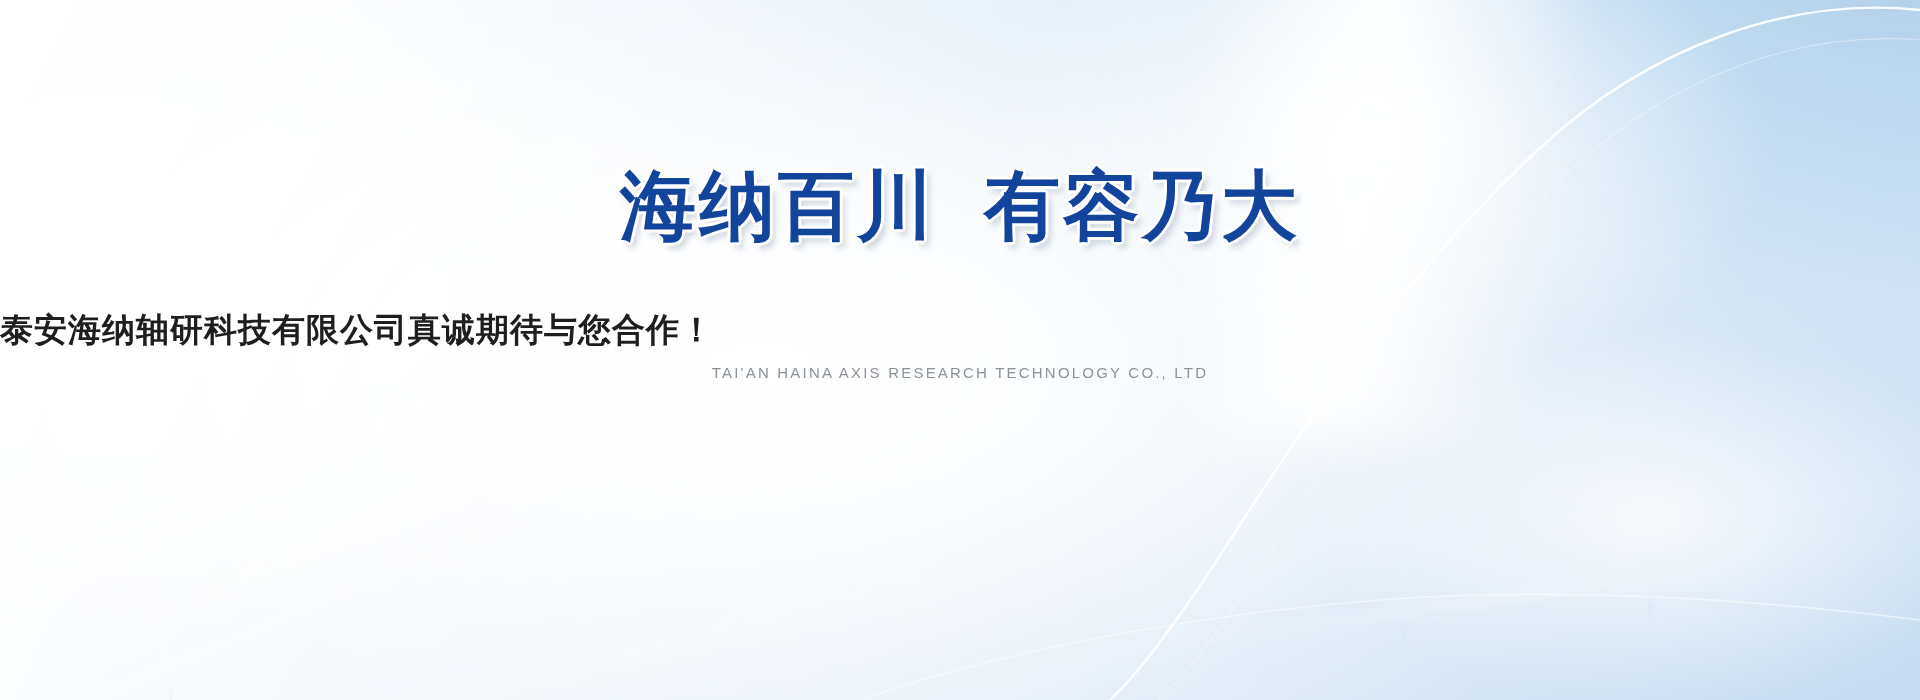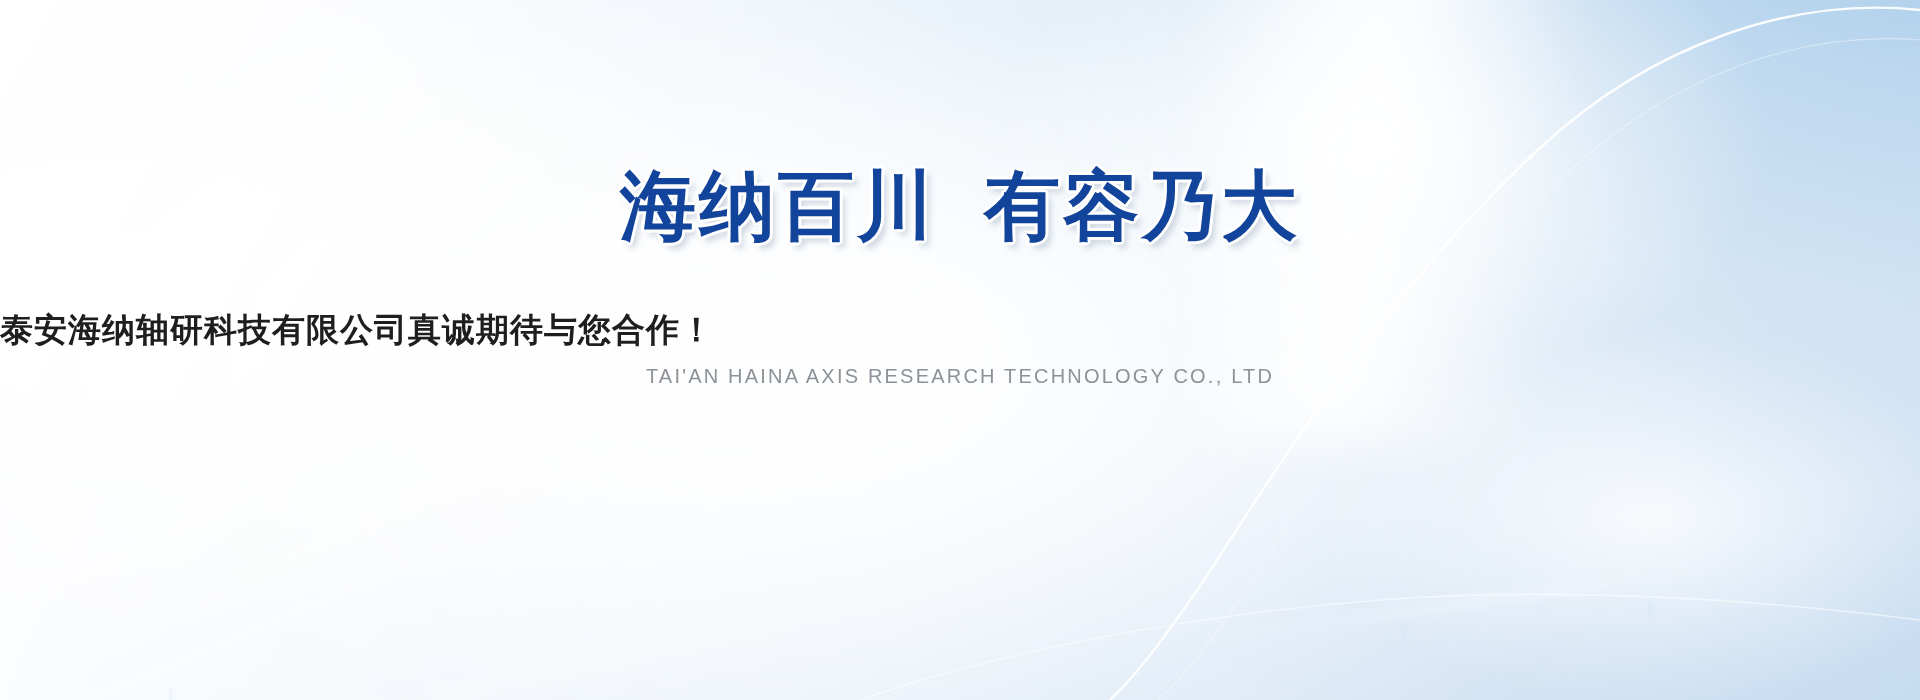--- a/index.html
+++ b/index.html
@@ -213,21 +213,21 @@
     color: #1e1e20;
   }
 
   .subtitle-en {
     margin: 0;
     position: absolute;
     top: 363px;
     left: 0;
     width: 100%;
     text-align: center;
-    font-size: 20px;
+    font-size: 15px;
     line-height: 1.3;
     font-weight: 400;
     letter-spacing: 2.2px;
     color: #8d9299;
   }
 </style>
 </head>
 <body>
 
 <div id="banner">

